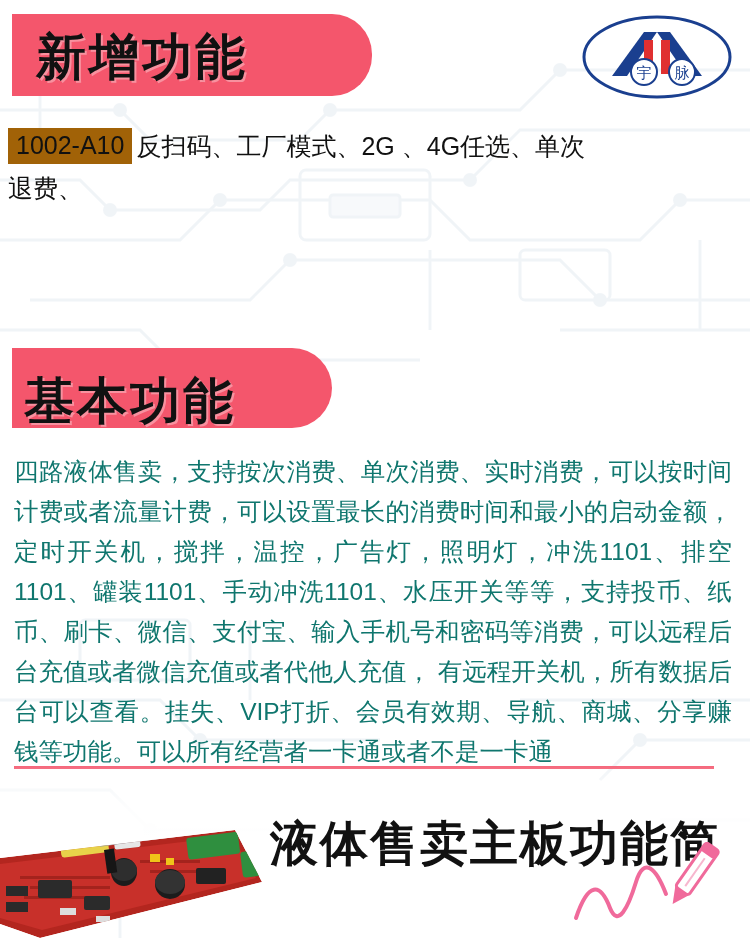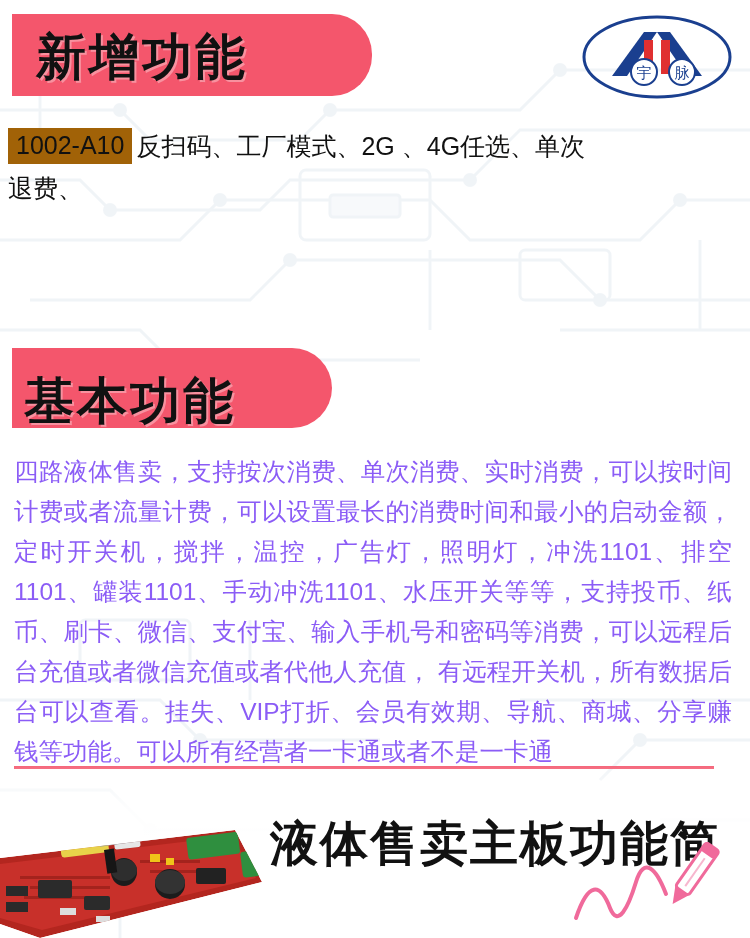--- a/index.html
+++ b/index.html
@@ -117,21 +117,21 @@
 
   
   .desc-block {
     position: absolute;
     left: 14px;
     top: 452px;
     width: 718px;
     z-index: 3;
     font-size: 24.5px;
     line-height: 40px;
-    color: #8b5cf6;
+    color: #0f766e;
     text-align: justify;
   }
   .desc-underline {
     position: absolute;
     left: 14px;
     top: 766px;
     width: 700px;
     height: 3px;
     background: #f4566c;
     z-index: 3;

